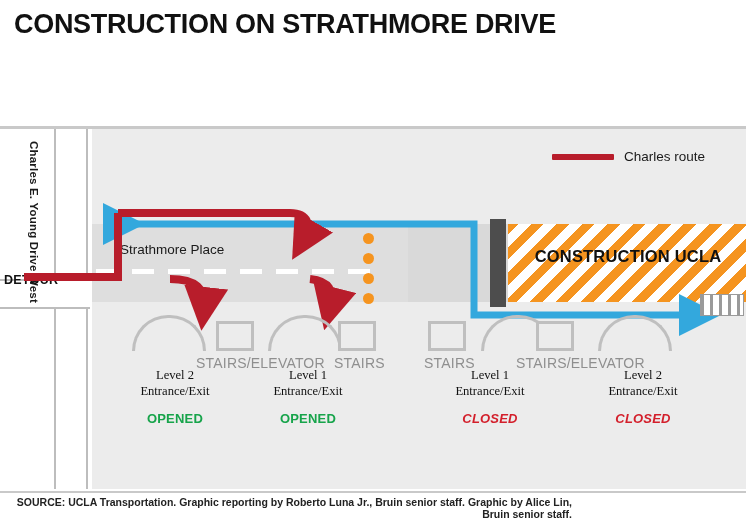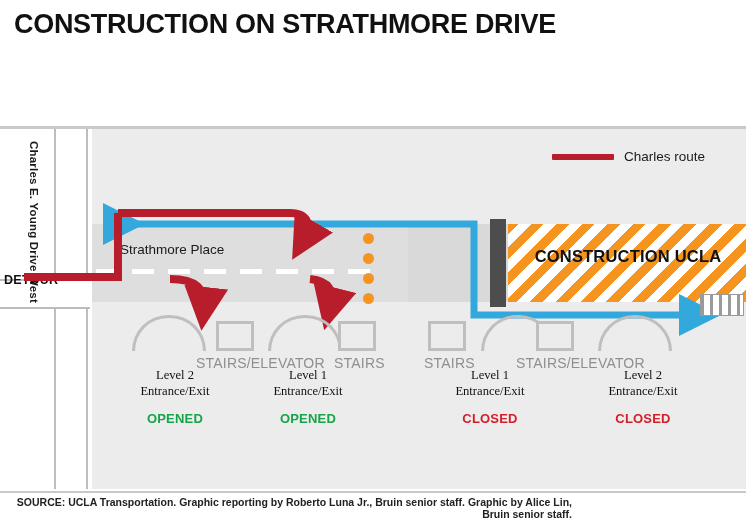--- a/index.html
+++ b/index.html
@@ -289,21 +289,21 @@
   }
   .status {
     position: absolute;
     text-align: center;
     font-size: 13px;
     font-weight: bold;
     width: 130px;
     letter-spacing: 0.2px;
   }
   .status.opened { color: #17a44b; }
-  .status.closed { color: #d31f2b; }
+  .status.closed { color: #d31f2b; font-style: italic; }
 
   
   .ww-stairs {
     position: absolute;
     left: 700px;
     top: 165px;
     width: 44px;
     height: 22px;
     background: repeating-linear-gradient(
       to right,

